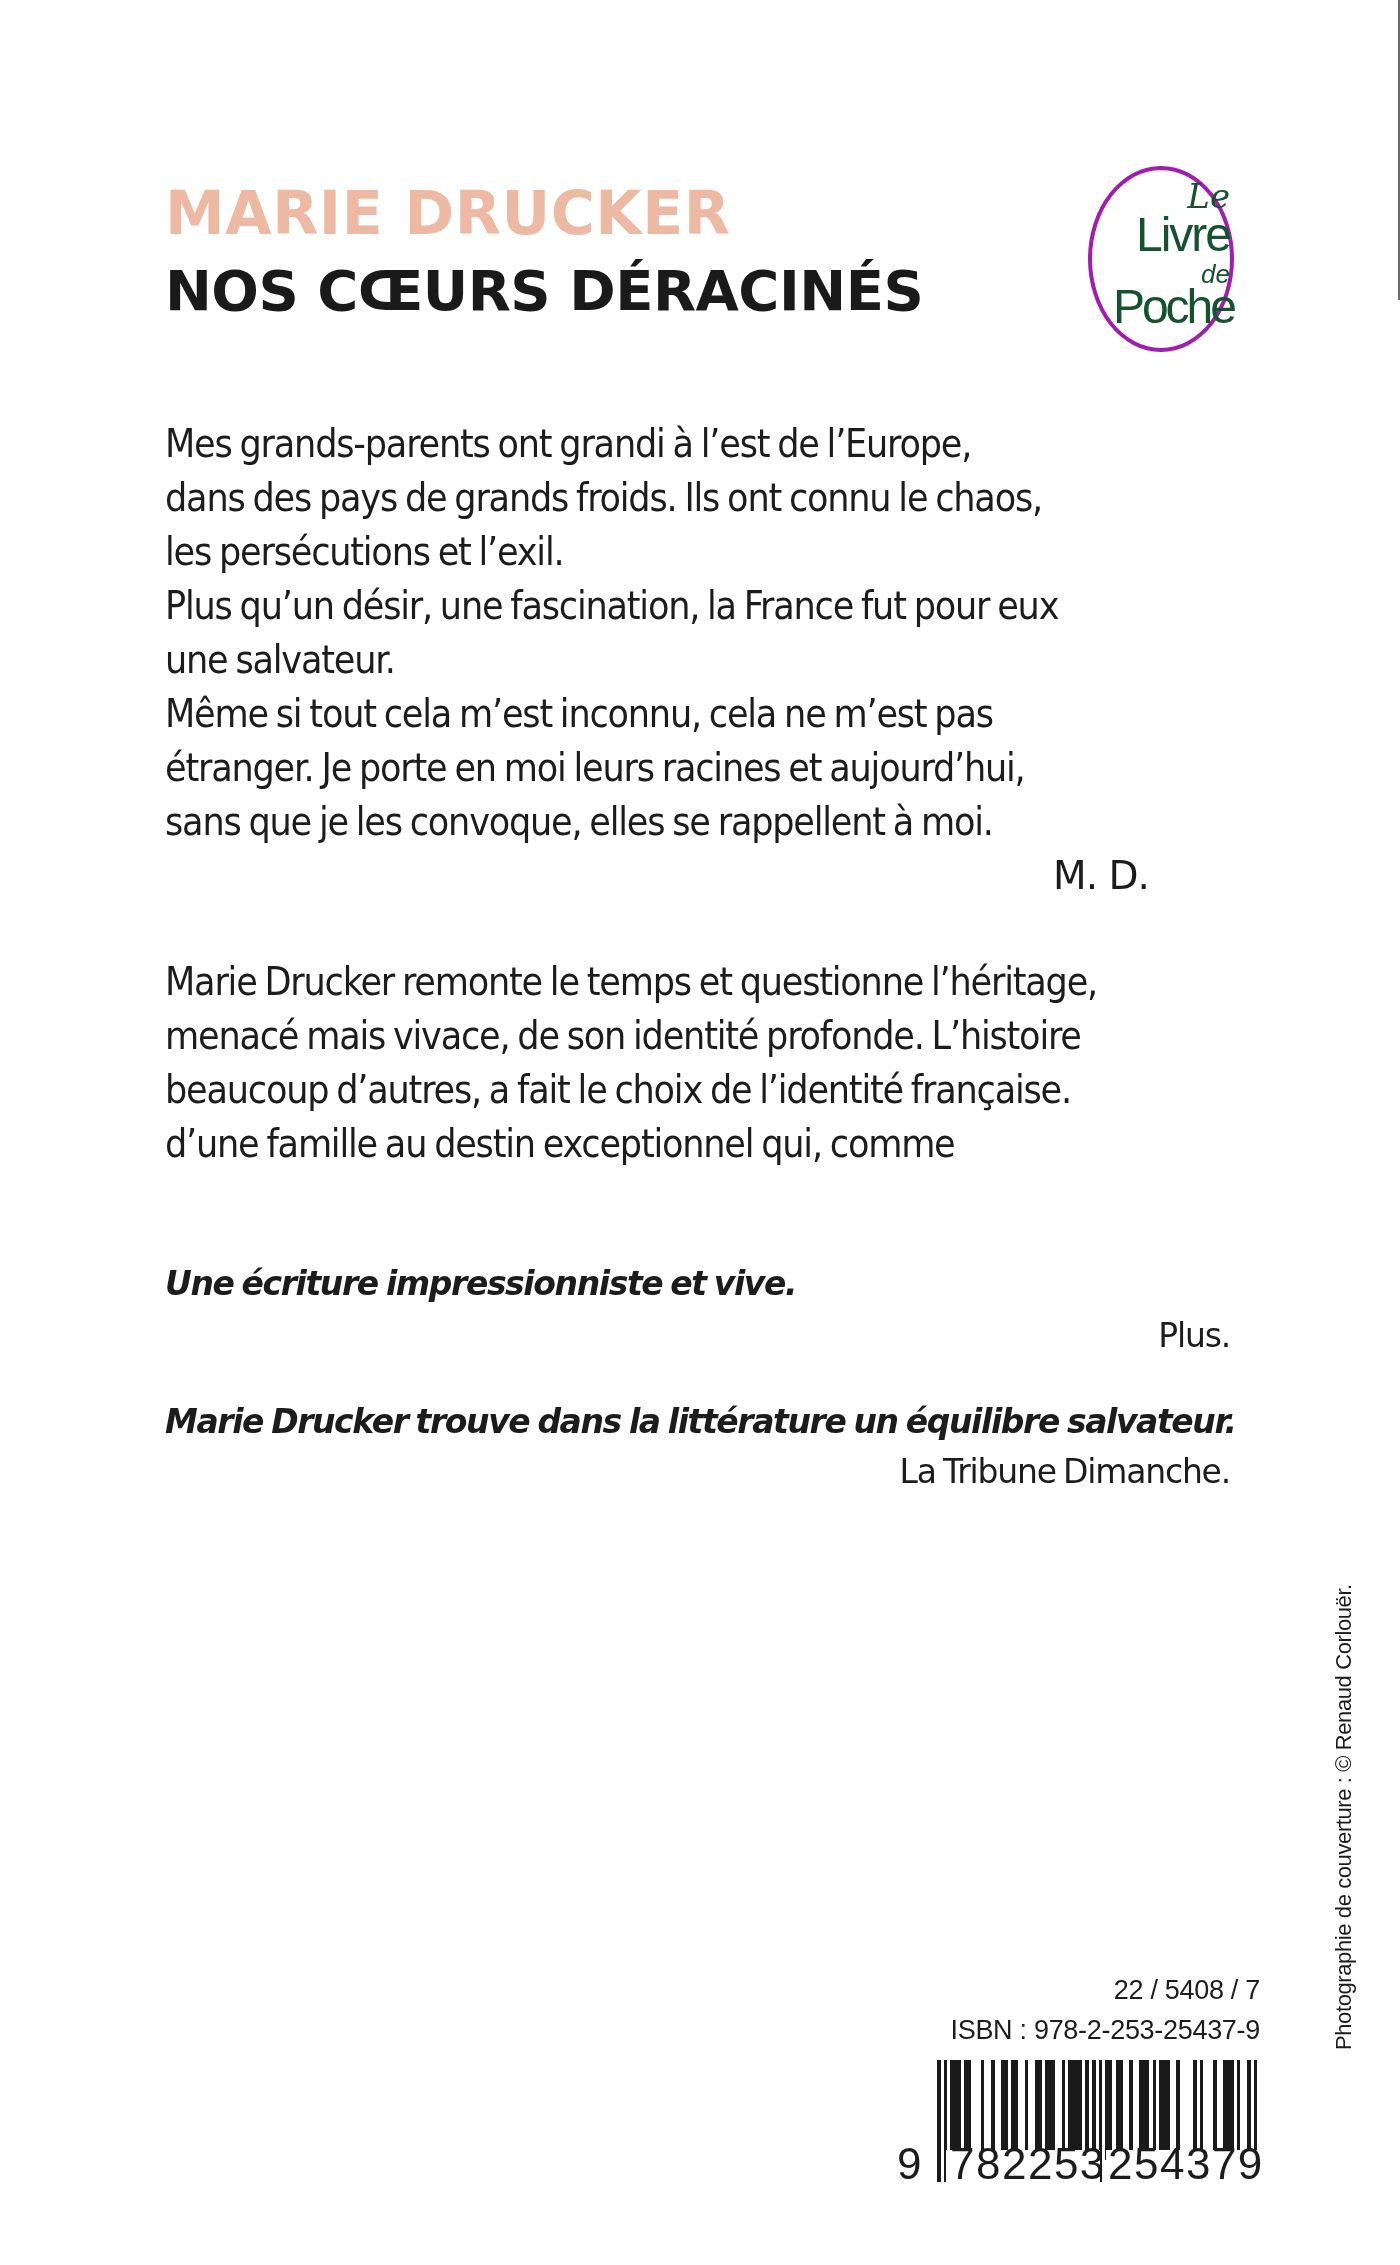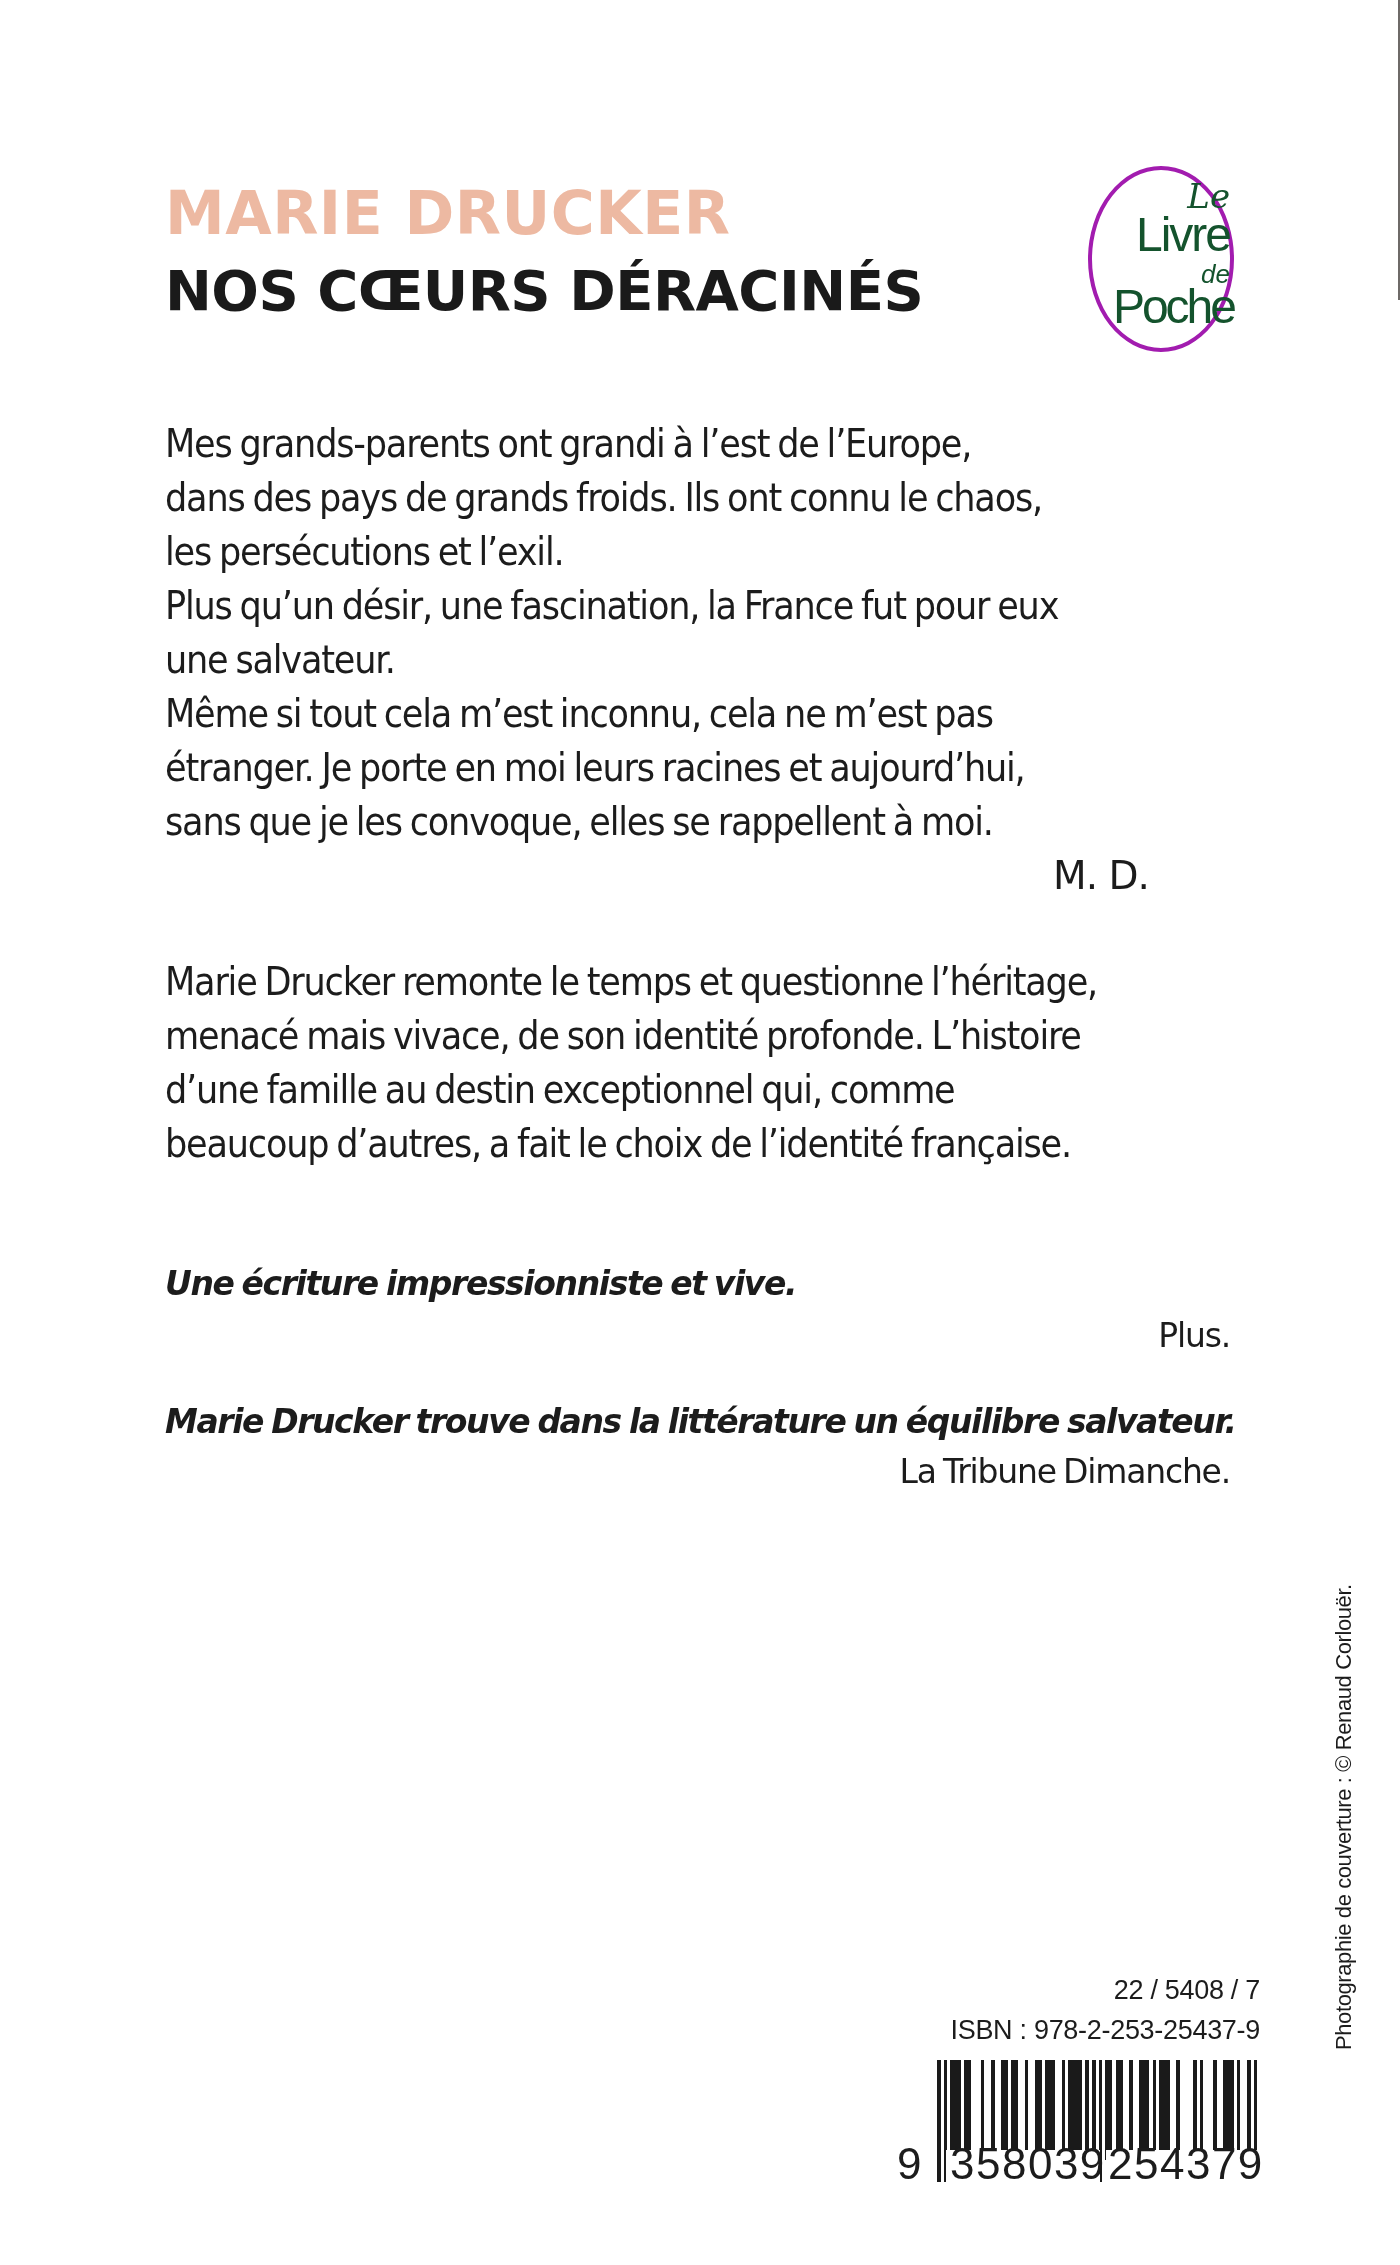--- a/index.html
+++ b/index.html
@@ -108,22 +108,22 @@
   <span class="line">une salvateur.</span>
   <span class="line">Même si tout cela m’est inconnu, cela ne m’est pas</span>
   <span class="line">étranger. Je porte en moi leurs racines et aujourd’hui,</span>
   <span class="line">sans que je les convoque, elles se rappellent à moi.</span>
 </div>
 <div class="sig">M. D.</div>
 
 <div class="body-text p2">
   <span class="line">Marie Drucker remonte le temps et questionne l’héritage,</span>
   <span class="line">menacé mais vivace, de son identité profonde. L’histoire</span>
+  <span class="line">beaucoup d’autres, a fait le choix de l’identité française.</span>
   <span class="line">d’une famille au destin exceptionnel qui, comme</span>
-  <span class="line">beaucoup d’autres, a fait le choix de l’identité française.</span>
 </div>
 
 <div class="quote q1">Une écriture impressionniste et vive.</div>
 <div class="source s1">Plus.</div>
 <div class="quote q2">Marie Drucker trouve dans la littérature un équilibre salvateur.</div>
 <div class="source s2">La Tribune Dimanche.</div>
 
 <div class="code-line">22 / 5408 / 7</div>
 <div class="isbn-line">ISBN : 978-2-253-25437-9</div>
 
@@ -174,16 +174,16 @@
     <div class="bar" style="left: 286.316px; width: 3.66842px; height: 100px;"></div>
     <div class="bar" style="left: 289.684px; width: 3.66842px; height: 100px;"></div>
     <div class="bar" style="left: 293.053px; width: 3.66842px; height: 100px;"></div>
     <div class="bar" style="left: 299.789px; width: 3.66842px; height: 100px;"></div>
     <div class="bar" style="left: 309.895px; width: 3.66842px; height: 122px;"></div>
     <div class="bar" style="left: 316.632px; width: 3.66842px; height: 122px;"></div>
   </div>
 <div class="bd-bg" style="left:946px;width:154px;"></div>
 <div class="bd-bg" style="left:1106px;width:152px;"></div>
 <div class="barcode-digits bd-first">9</div>
-<div class="barcode-digits bd-left">358039</div>
+<div class="barcode-digits bd-left">782253</div>
 <div class="barcode-digits bd-right">254379</div>
 
 <div class="credit">Photographie de couverture : © Renaud Corlouër.</div>
 
 </body></html>

